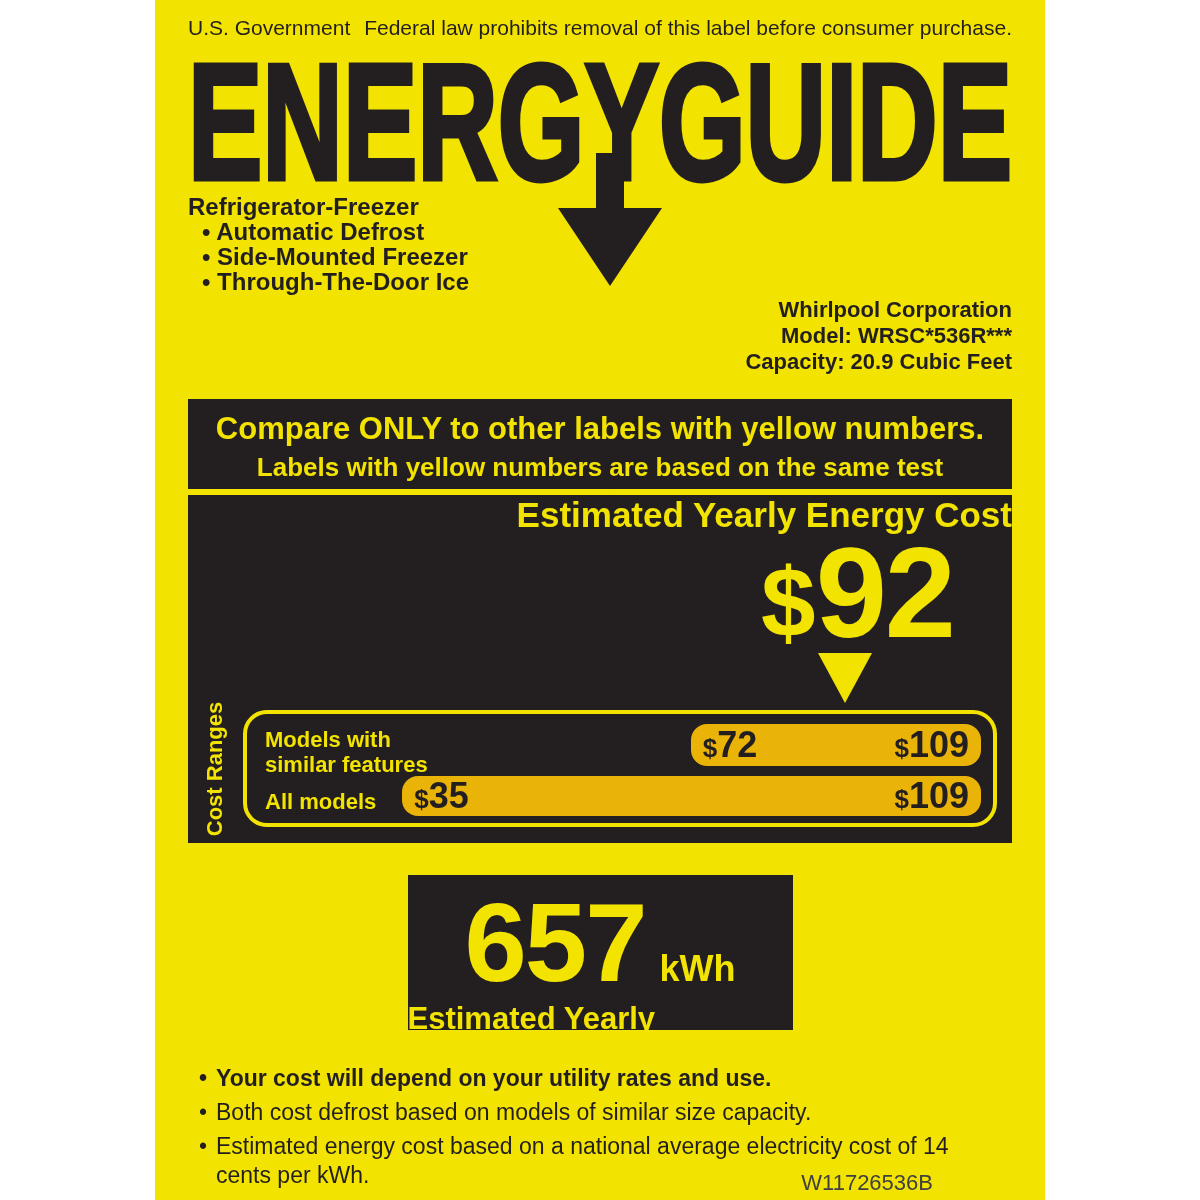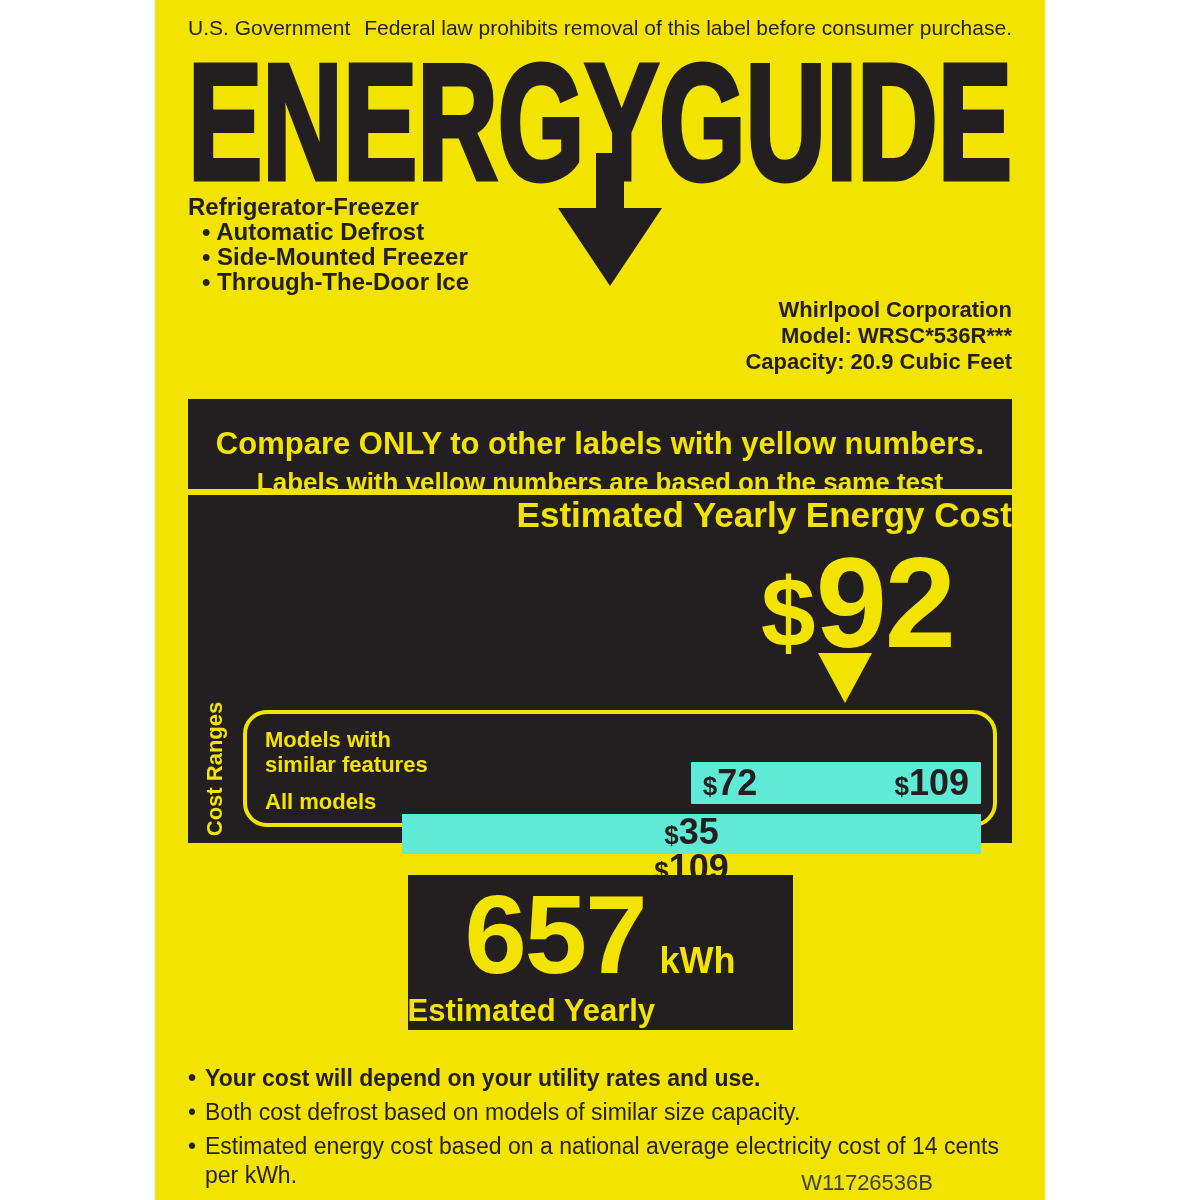--- a/index.html
+++ b/index.html
@@ -20,62 +20,62 @@
   
   .info-row{display:flex;justify-content:space-between;margin-top:8px;flex-direction:column;}
   .appliance-block{font-weight:bold;font-size:24px;line-height:25px;}
   .feature-list{margin:0;padding:0;list-style:none;}
   .feature-list li{padding-left:14px;}
   .feature-list li::before{content:"• ";}
   .mfr-block{font-weight:bold;font-size:22px;line-height:26px;text-align:right;padding-top:3px;}
   
   .compare-box{
     margin-top:24px;background:#231f20;color:#f3e300;height:90px;
-    text-align:center;box-sizing:border-box;padding-top:24px;
+    text-align:center;box-sizing:border-box;padding-top:9px;
   }
   .compare-line1{font-weight:bold;font-size:31px;line-height:42px;}
   .compare-line2{font-weight:bold;font-size:26px;line-height:34px;}
   
   .cost-box{position:relative;margin-top:6px;background:#231f20;color:#f3e300;height:348px;}
   .cost-title{text-align:right;font-weight:bold;font-size:35px;}
-  .cost-value{position:absolute;top:34px;right:58px;line-height:1;font-weight:bold;white-space:nowrap;margin-top:10px;}
+  .cost-value{position:absolute;top:34px;right:58px;line-height:1;font-weight:bold;white-space:nowrap;}
   .cost-value .dollar{font-size:98px;}
   .cost-value .digits{font-size:128px;letter-spacing:-2px;}
   .cost-marker{
     position:absolute;top:158px;left:630px;width:0;height:0;
     border-left:27px solid transparent;border-right:27px solid transparent;
     border-top:50px solid #f3e300;
   }
   .ranges-side{position:absolute;left:0;top:215px;width:55px;height:117px;display:flex;align-items:center;justify-content:center;}
   .ranges-side span{transform:rotate(-90deg);white-space:nowrap;font-weight:bold;font-size:22px;}
   .ranges-panel{
     position:absolute;left:55px;top:215px;width:754px;height:117px;box-sizing:border-box;
     border:4px solid #f3e300;border-radius:24px;background:#231f20;
   }
   .row-label{position:absolute;left:18px;font-weight:bold;font-size:22px;line-height:25px;}
   .row-label.r1{top:13px;}
   .row-label.r2{top:75px;}
   .range-bar{
-    position:absolute;right:12px;background:#5eead4;border-radius:1px;color:#231f20;
+    position:absolute;right:12px;background:#eab308;border-radius:16px;color:#231f20;
     display:flex;justify-content:space-between;align-items:center;box-sizing:border-box;
-    padding:0 12px;font-weight:bold;margin-top:38px;
+    padding:0 12px;font-weight:bold;
   }
   .range-bar.b1{top:10px;height:42px;}
   .range-bar.b2{top:62px;height:40px;}
   .amt{white-space:nowrap;line-height:1;}
   .amt .d{font-size:26px;}
   .amt .n{font-size:36px;}
   
-  .usage-box{margin:32px auto 0;width:385px;height:155px;background:#231f20;color:#f3e300;box-sizing:border-box;padding-top:4px;}
+  .usage-box{margin:32px auto 0;width:385px;height:155px;background:#231f20;color:#f3e300;box-sizing:border-box;padding-top:12px;}
   .usage-value{display:flex;justify-content:center;align-items:baseline;line-height:1;}
   .usage-value .big{font-weight:bold;font-size:112px;letter-spacing:-2px;}
   .usage-value .unit{font-weight:bold;font-size:36px;margin-left:14px;}
   .usage-caption{text-align:left;font-weight:bold;font-size:31px;margin-top:2px;}
   
-  .footnotes{margin:34px 0 0;padding:0;list-style:none;font-size:23px;line-height:29px;max-width:830px;}
+  .footnotes{margin:34px 11px 0;padding:0;list-style:none;font-size:23px;line-height:29px;max-width:830px;}
   .footnotes li{position:relative;padding-left:17px;margin-bottom:5px;}
   .footnotes li::before{content:"•";position:absolute;left:0;}
   .footnotes li.bold{font-weight:bold;}
   .part-number{position:absolute;right:112px;bottom:4px;font-size:22px;color:#404040;}
 </style>
 </head>
 <body>
 
 <div class="label">
 
@@ -129,21 +129,21 @@
         <div>similar features</div>
       </div>
       <div class="range-bar b1" style="left: 59.5%;">
         <span class="amt"><span class="d">$</span><span class="n">72</span></span>
         <span class="amt"><span class="d">$</span><span class="n">109</span></span>
       </div>
 
       <div class="row-label r2">
         <div>All models</div>
       </div>
-      <div class="range-bar b2" style="left: 20.8%; flex-direction: column;">
+      <div class="range-bar b2" style="left: 20.8%;">
         <span class="amt"><span class="d">$</span><span class="n">35</span></span>
         <span class="amt"><span class="d">$</span><span class="n">109</span></span>
       </div>
     </div>
   </div>
 
   <div class="usage-box">
     <div class="usage-value">
       <span class="big">657</span>
       <span class="unit">kWh</span>

